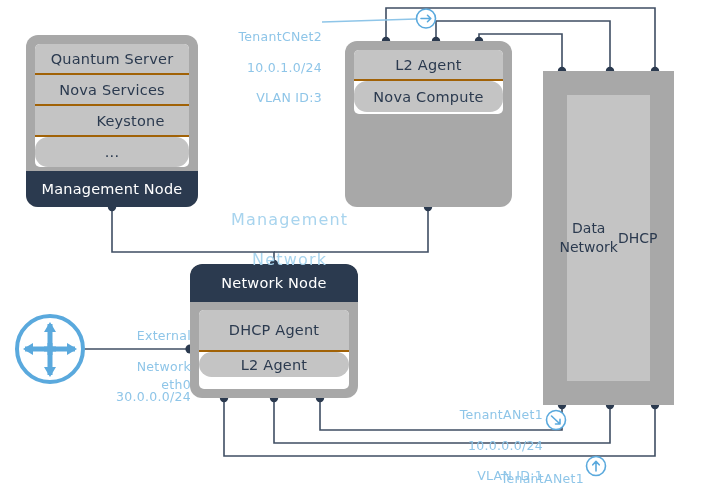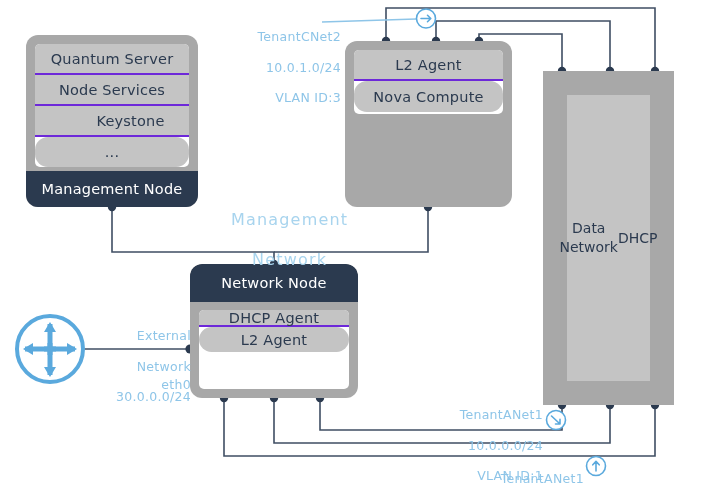--- a/index.html
+++ b/index.html
@@ -50,21 +50,21 @@
     background: #ffffff;
   }
   .panel {
     background: #c4c4c4;
     color: #2b3a4f;
     font-size: 14.5px;
     text-align: center;
     display: flex;
     align-items: center;
     justify-content: center;
-    border-bottom: 2px solid #6d28d9;
+    border-bottom: 2px solid #a16207;
     box-sizing: border-box;
     letter-spacing: .2px;
   }
   .panel:last-child { border-bottom: none; border-radius: 13px; }
 
   
   .vlan-box {
     position: absolute;
     background: #a8a8a8;
     box-sizing: border-box;
@@ -200,38 +200,38 @@
         <polygon points="77,349 67,343 67,355"></polygon>
         <polygon points="50,377 44,367 56,367"></polygon>
         <polygon points="50,322 44,332 56,332"></polygon>
       </g>
     </g>
   </svg>
 
   <div class="node" style="left:26px; top:35px; width:172px; height:172px;">
     <div class="panel-stack" style="top:9px; height:123px;">
       <div class="panel" style="height:31px;">Quantum Server</div>
-      <div class="panel" style="height:31px;">Node Services</div>
+      <div class="panel" style="height:31px;">Nova Services</div>
       <div class="panel" style="height:31px;padding-left:37px;">Keystone</div>
       <div class="panel" style="height:30px;">...</div>
     </div>
     <div class="node-title title-bottom" style="height:36px;">Management Node</div>
   </div>
 
   <div class="node" style="left:345px; top:41px; width:167px; height:166px;">
     <div class="panel-stack" style="top:9px; height:64px;">
       <div class="panel" style="height:31px;">L2 Agent</div>
       <div class="panel" style="height:31px;">Nova Compute</div>
     </div>
   </div>
 
   <div class="node" style="left:190px; top:264px; width:168px; height:134px;">
     <div class="node-title title-top" style="height:38px;">Network Node</div>
     <div class="panel-stack" style="top:46px; height:79px;">
-      <div class="panel" style="height:17px;">DHCP Agent</div>
+      <div class="panel" style="height:42px;">DHCP Agent</div>
       <div class="panel" style="height:25px;">L2 Agent</div>
     </div>
   </div>
 
   <div class="vlan-box" style="left:543px; top:71px; width:131px; height:334px;">
     <div class="vlan-inner">
       <span>Data Network</span>
         <br>
       <span>DHCP</span>
     </div>
@@ -244,21 +244,21 @@
 
   <div class="label r-align" style="left:88px; top:313px; width:103px;">
     <span>External</span><br>
     <span>Network</span><br>
     <span>30.0.0.0/24</span>
   </div>
   <div class="label r-align" style="left:88px; top:362px; width:103px;">
     <span>eth0</span>
   </div>
 
-  <div class="label r-align" style="left:190px; top:14px; width:132px;margin-left:19px;">
+  <div class="label r-align" style="left:190px; top:14px; width:132px;">
     <span>TenantCNet2</span><br>
     <span>10.0.1.0/24</span><br>
     <span>VLAN ID:3</span>
   </div>
 
   <div class="label r-align" style="left:437px; top:392px; width:106px;">
     <span>TenantANet1</span><br>
     <span>10.0.0.0/24</span><br>
     <span>VLAN ID:1</span>
   </div>

